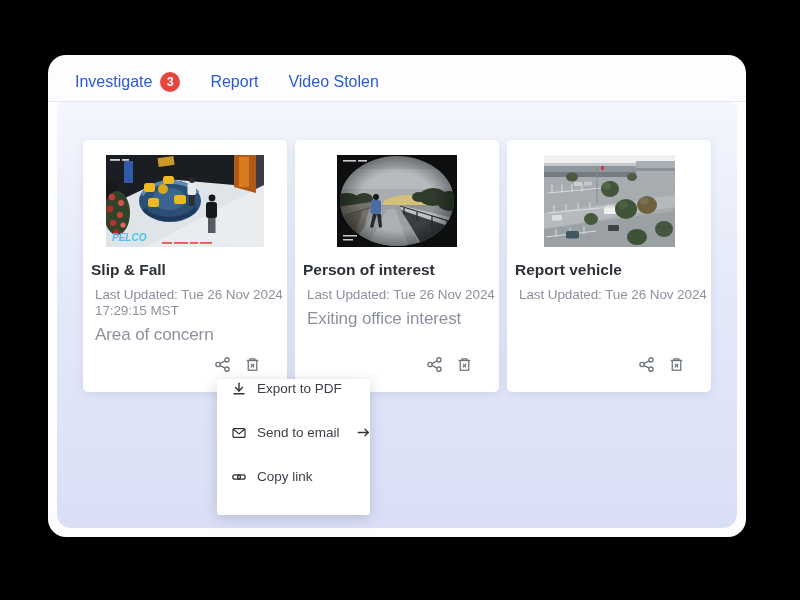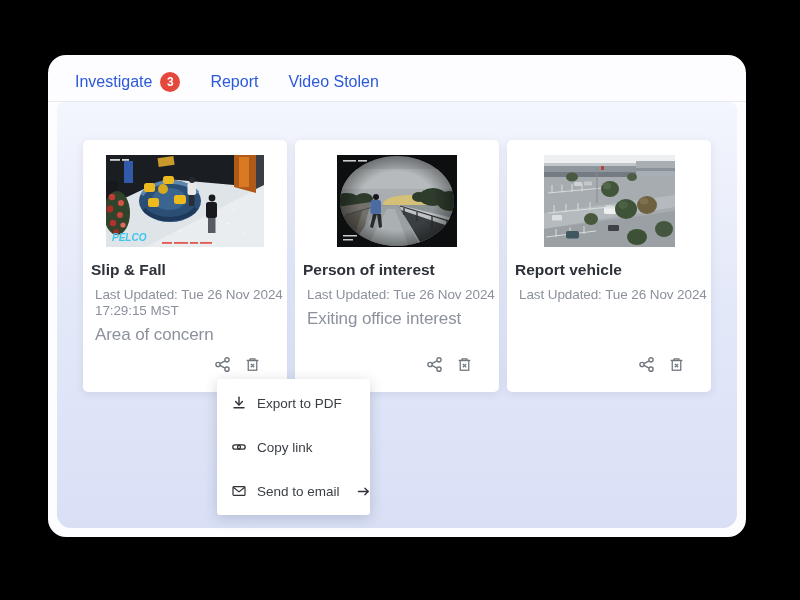--- a/index.html
+++ b/index.html
@@ -37,21 +37,21 @@
                   letter-spacing:-0.1px; }
   .card-updated div { white-space:nowrap; }
   .card-note { margin:6px 12px 3px; font-size:17px; color:#8C919D; letter-spacing:-0.1px; }
   .card-actions { position:absolute; right:26px; bottom:19px; display:flex; gap:13px; }
   .icon-btn { width:17px; height:17px; color:#70767F; cursor:pointer; background:none; border:none; padding:0; }
   .icon-btn svg { width:17px; height:17px; display:block; }
 
   
   .menu { position:absolute; left:169px; top:324px; width:153px; background:#fff; z-index:10;
           border-radius:3px; box-shadow:0 3px 14px rgba(40,45,70,.20); padding:2px 0; }
-  .menu-item { height:44px; display:flex; align-items:center; padding:0 14px; gap:10px;
+  .menu-item { height:44px; display:flex; padding:0 14px; gap:10px;
                font-size:13.5px; color:#3A3F46; cursor:pointer; white-space:nowrap; }
   .menu-item svg { width:16px; height:16px; flex:none; color:#2E3237; }
   .menu-arrow { margin-left:6px; display:flex; }
   .menu-arrow svg { width:15px; height:15px; }
 </style>
 </head>
 <body>
 
 <div class="canvas">
   <div class="window">
@@ -328,35 +328,35 @@
     <div class="menu">
       <div class="menu-item">
         <svg viewBox="0 0 16 16" fill="none" stroke="currentColor" stroke-width="1.4" stroke-linecap="round" stroke-linejoin="round">
           <path d="M8 2.2 V9.8"></path>
             <path d="M4.6 6.6 L8 10 L11.4 6.6"></path>
             <path d="M3 12.8 H13"></path>
         </svg>
         <span>Export to PDF</span>
       </div>
       <div class="menu-item">
-        <svg viewBox="0 0 16 16" fill="none" stroke="currentColor" stroke-width="1.3" stroke-linecap="round" stroke-linejoin="round">
-          <rect x="1.8" y="5.8" width="7.6" height="4.4" rx="2.2"></rect>
-          <rect x="6.6" y="5.8" width="7.6" height="4.4" rx="2.2"></rect>
-        </svg>
-        <span>Copy link</span>
-      </div>
-      <div class="menu-item">
         <svg viewBox="0 0 16 16" fill="none" stroke="currentColor" stroke-width="1.2" stroke-linecap="round" stroke-linejoin="round">
           <rect x="2" y="3.6" width="12" height="8.8" rx="0.9"></rect>
           <path d="M2.6 4.5 L8 8.9 L13.4 4.5"></path>
         </svg>
         <span>Send to email</span>
         <span class="menu-arrow">
           <svg viewBox="0 0 16 16" fill="none" stroke="currentColor" stroke-width="1.4" stroke-linecap="round" stroke-linejoin="round">
             <path d="M2.5 8 H13"></path>
               <path d="M9.5 4.5 L13 8 L9.5 11.5"></path>
           </svg>
         </span>
       </div>
+      <div class="menu-item">
+        <svg viewBox="0 0 16 16" fill="none" stroke="currentColor" stroke-width="1.3" stroke-linecap="round" stroke-linejoin="round">
+          <rect x="1.8" y="5.8" width="7.6" height="4.4" rx="2.2"></rect>
+          <rect x="6.6" y="5.8" width="7.6" height="4.4" rx="2.2"></rect>
+        </svg>
+        <span>Copy link</span>
+      </div>
     </div>
 
   </div>
 </div>
 
 </body></html>

